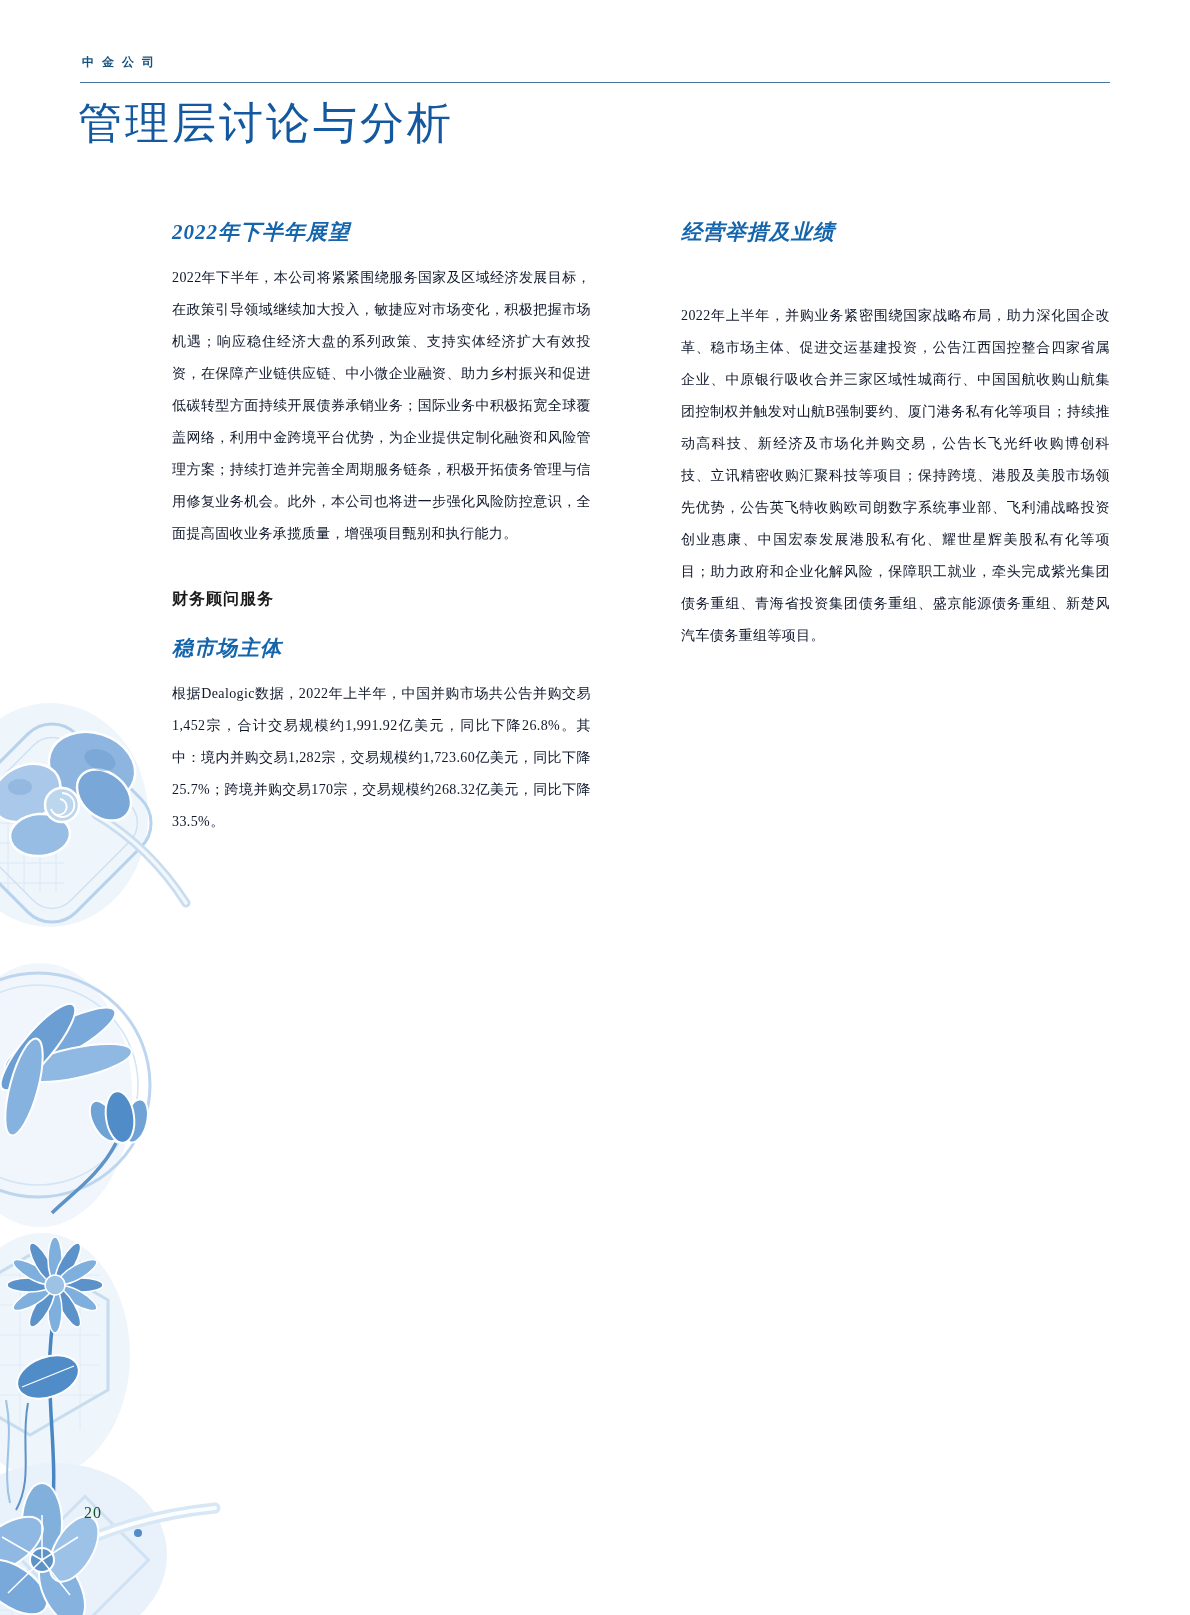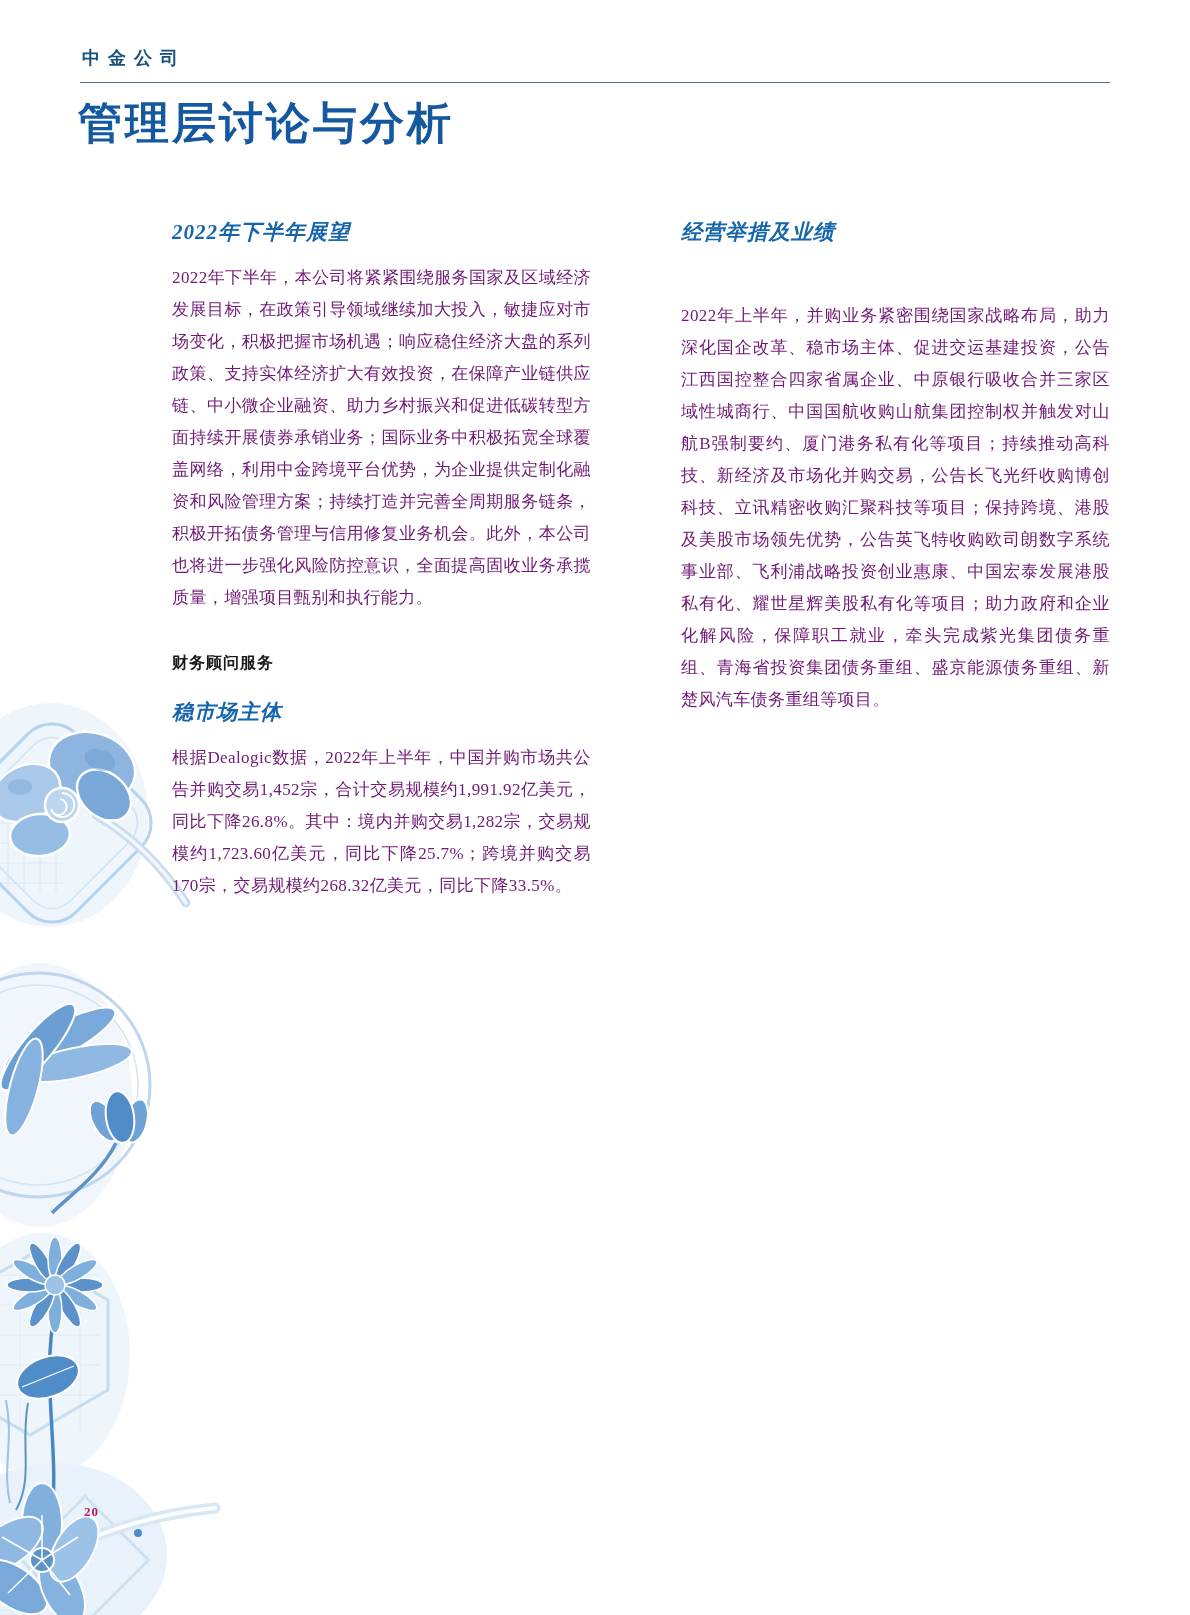--- a/index.html
+++ b/index.html
@@ -1,51 +1,51 @@
 <!DOCTYPE html>
 <html><head>
 <meta charset="utf-8">
 <style>
   html,body { margin:0; padding:0; background:#ffffff; }
   .page {
     position:relative; width:1190px; height:1615px; background:#ffffff;
     font-family:"Liberation Serif","DejaVu Serif",serif; overflow:hidden;
   }
   .brand {
-    position:absolute; left:82px; top:46px;
-    font-size:18px; font-weight:bold; letter-spacing:8px; color:#17527e;
+    position:absolute; left:82px; top:54px;
+    font-size:12px; font-weight:bold; letter-spacing:8px; color:#17527e;
   }
   .rule {
     position:absolute; left:80px; top:82px; width:1030px; height:1px;
     background:#4a779c;
   }
   .page-title {
     position:absolute; left:78px; top:94px;
-    font-size:44px; font-weight:bold; letter-spacing:3px; color:#14599f;
+    font-size:44px; font-weight:normal; letter-spacing:3px; color:#14599f;
   }
   .col { position:absolute; top:218px; }
   .col-left  { left:172px; width:419px; }
   .col-right { left:681px; width:429px; }
   .h-blue {
     margin:0; font-size:21px; line-height:28px; font-weight:bold;
     font-style:italic; color:#1565ad; letter-spacing:1px;
   }
   .h-black {
     margin:36px 0 0 0; font-size:16px; line-height:26px; font-weight:bold;
     color:#1a1a1a; letter-spacing:1px;
   }
   .h-sub { margin-top:22px; }
   .body-p {
-    margin:16px 0 0 0; font-size:17px; line-height:32px; color:#701a75;
+    margin:16px 0 0 0; font-size:14px; line-height:32px; color:#0f172a;
     text-align:justify; letter-spacing:0.4px;
   }
   .body-p.gap { margin-top:54px; }
   .page-number {
     position:absolute; left:84px; top:1504px;
-    font-size:13px; font-weight:bold; color:#be185d; letter-spacing:1px;
+    font-size:16px; font-weight:normal; color:#14532d; letter-spacing:1px;
   }
   .decoration { position:absolute; left:0; top:665px; }
 </style>
 </head>
 <body>
 
 <div class="page">
 
   <div class="brand">中金公司</div>
   <div class="rule"></div>

